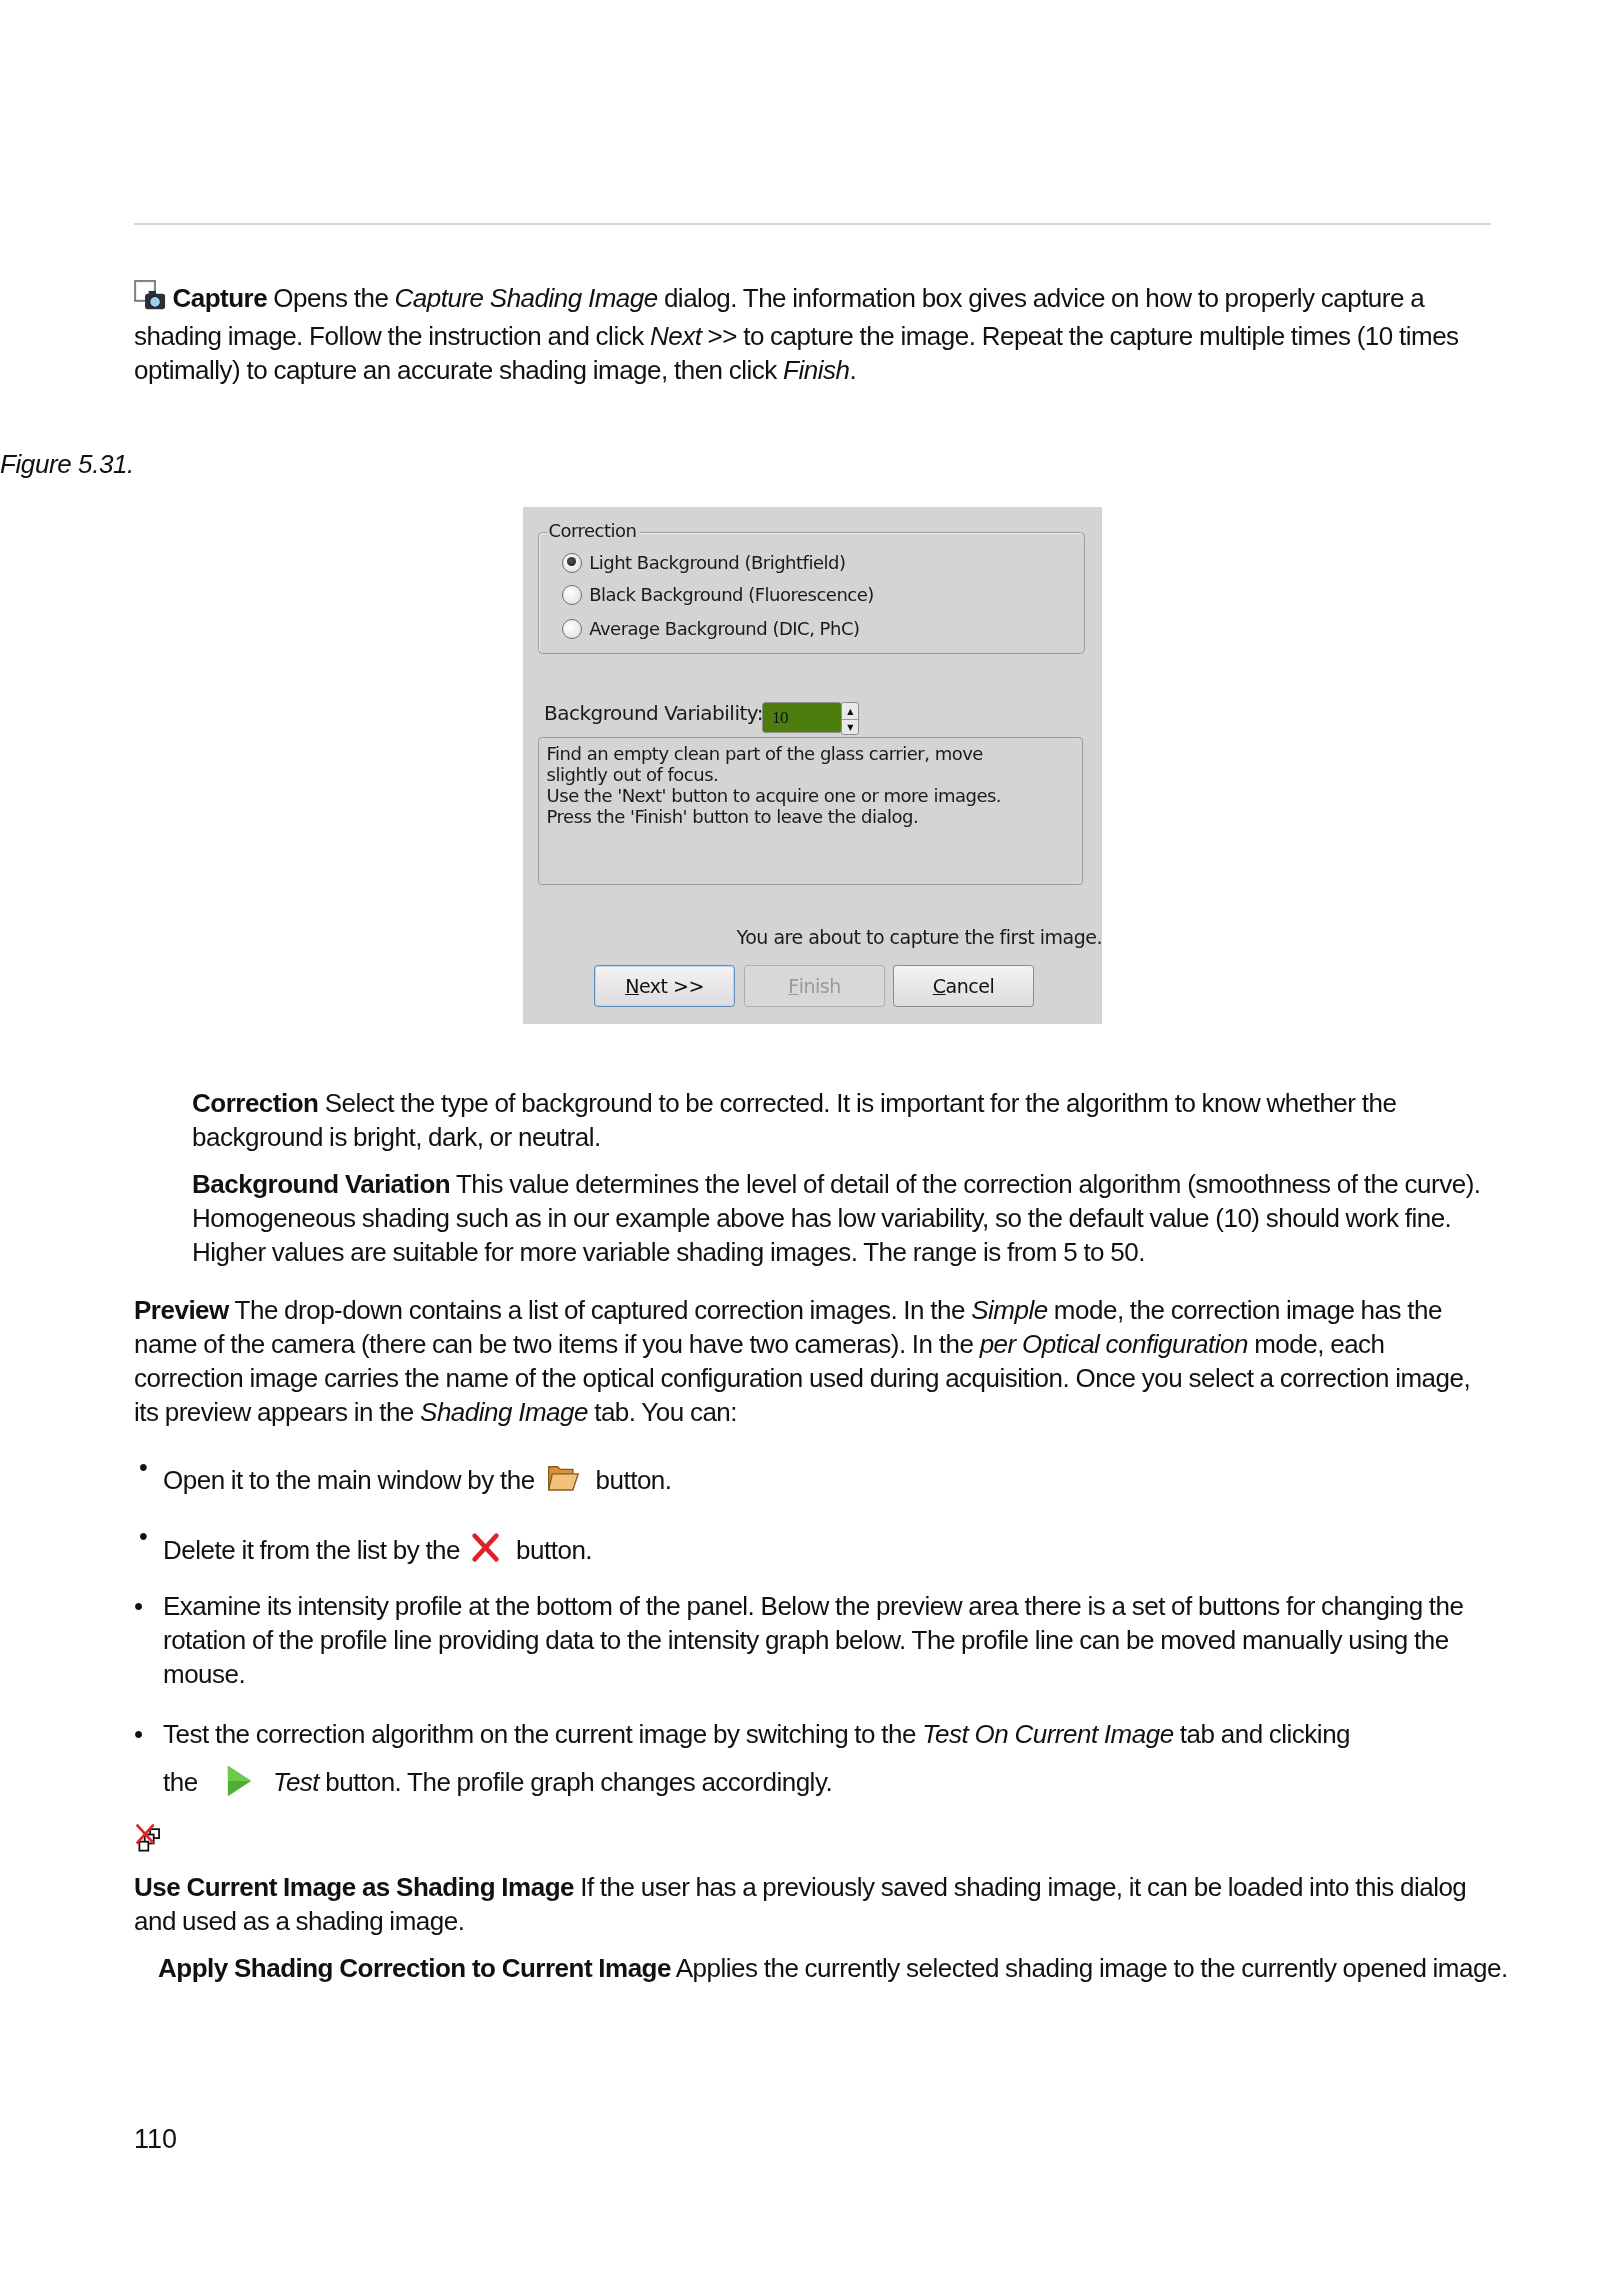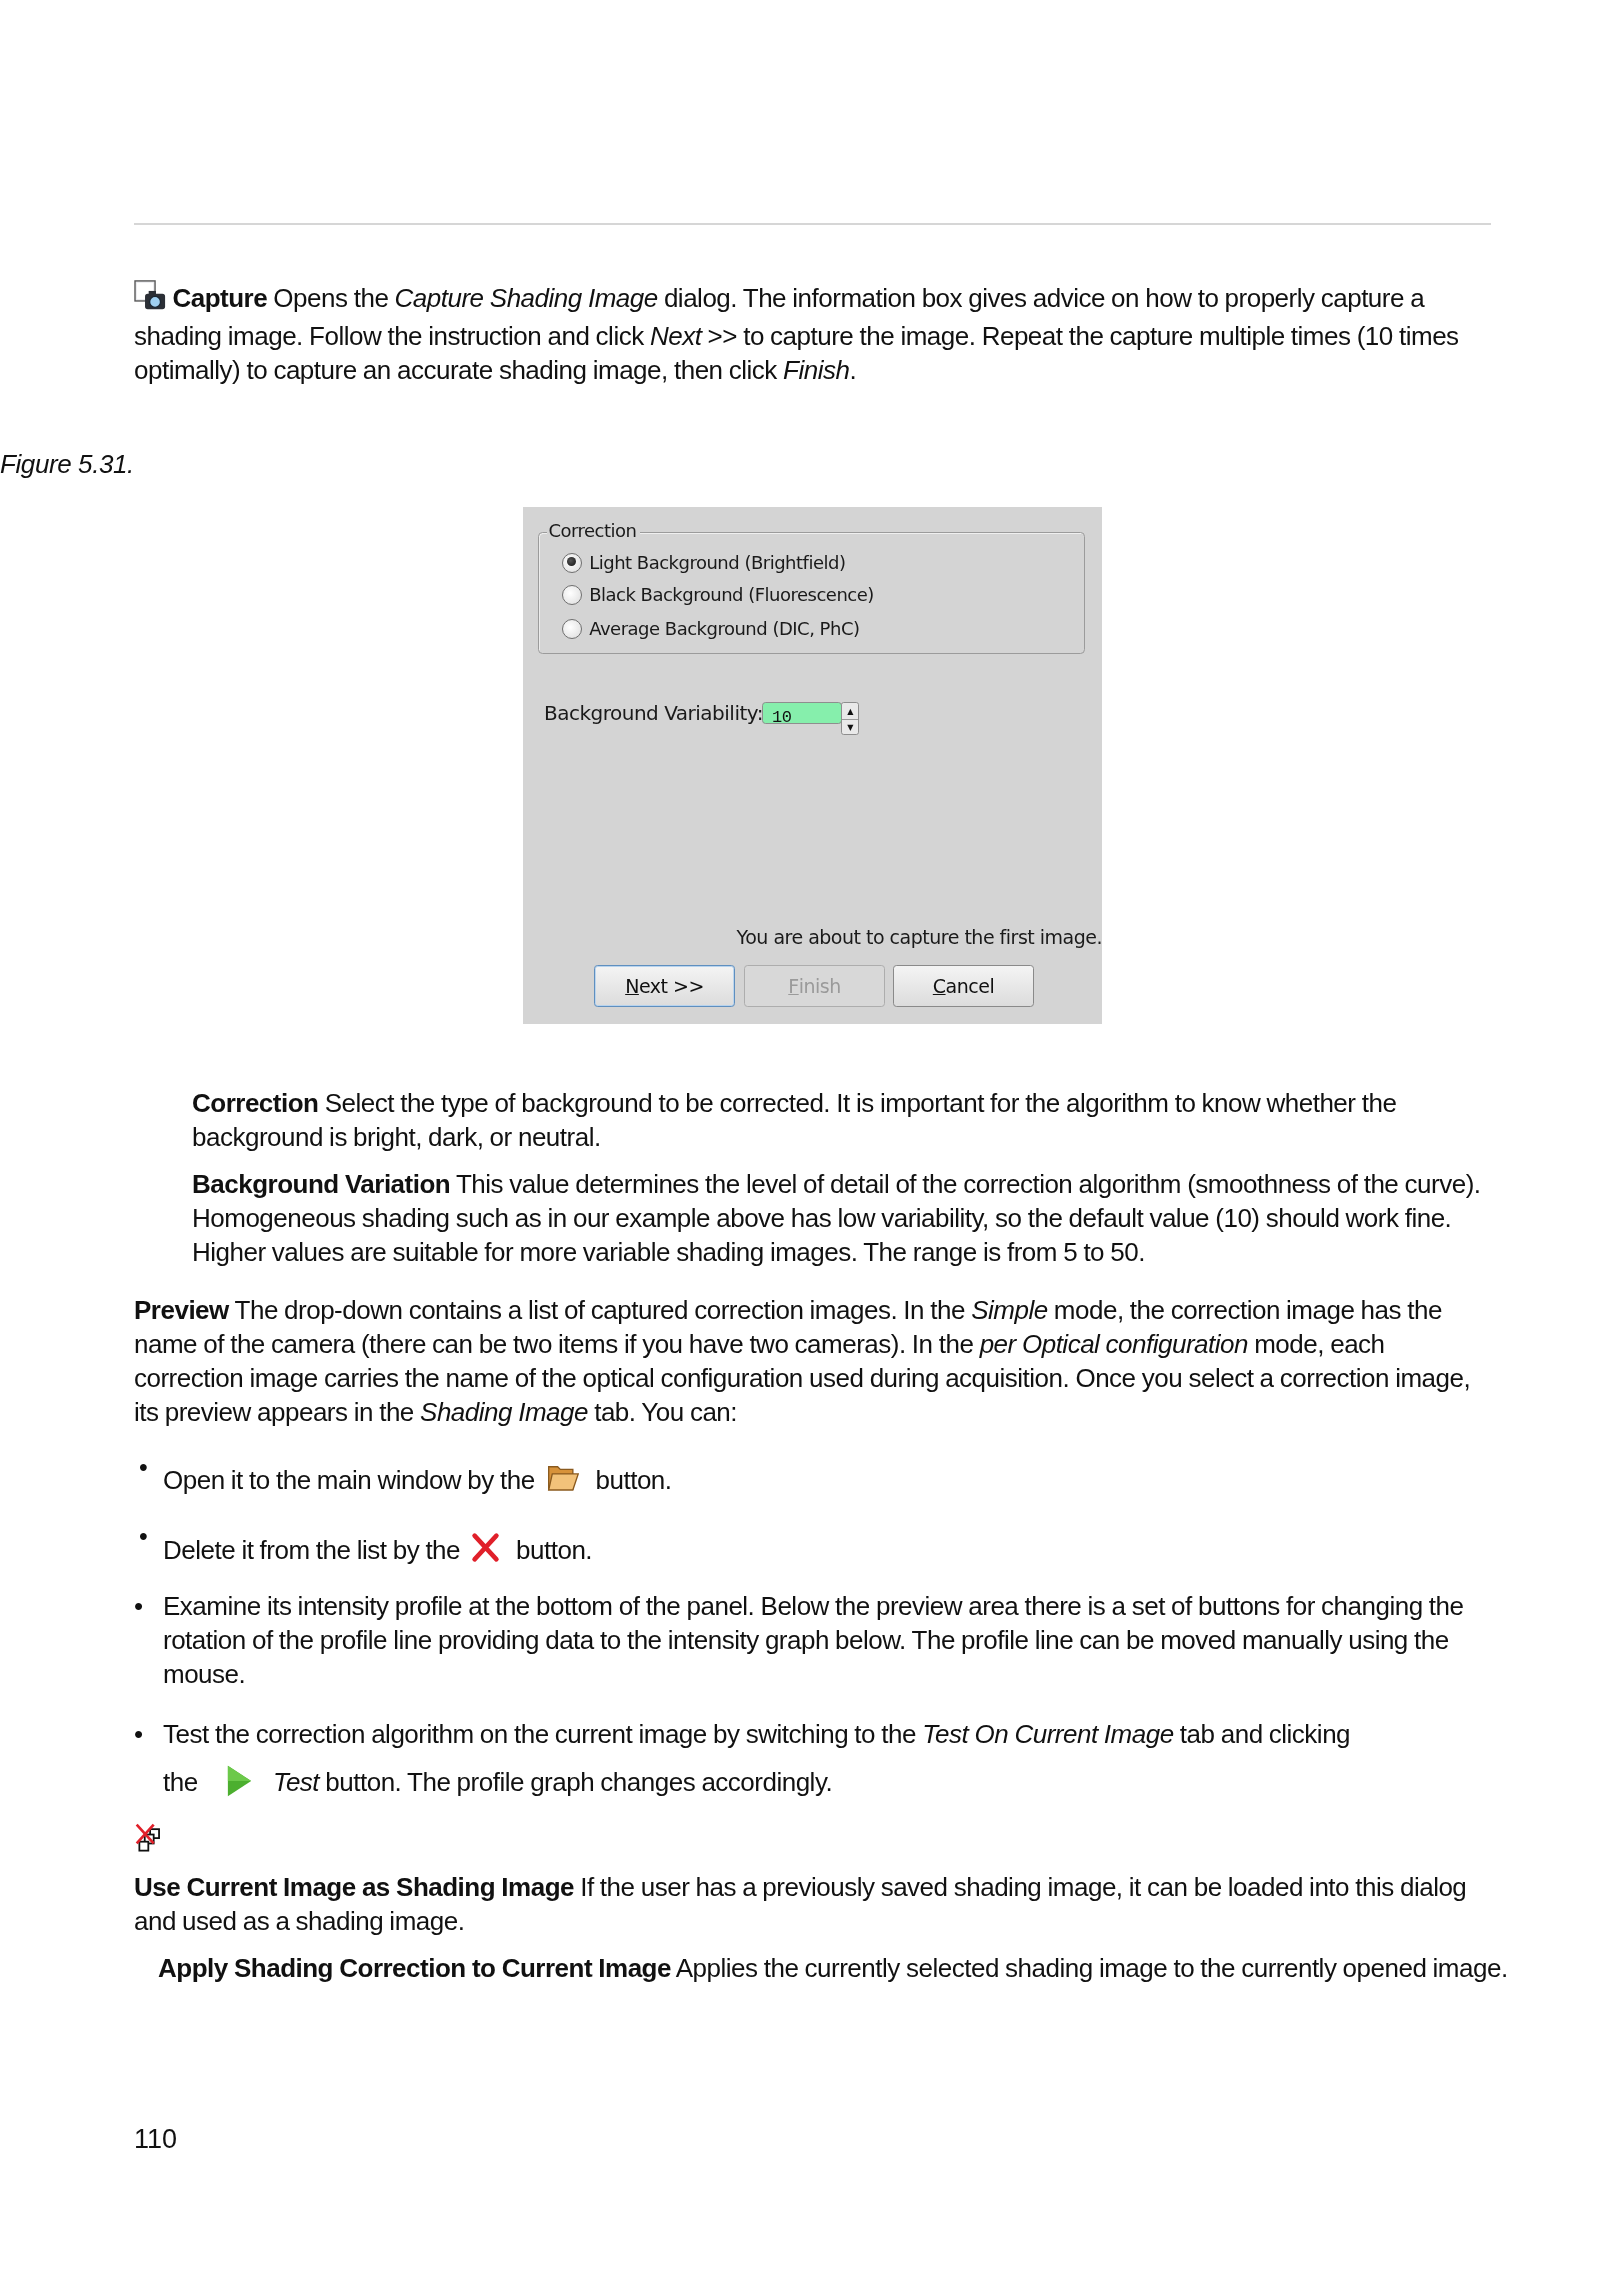--- a/index.html
+++ b/index.html
@@ -43,23 +43,23 @@
     width: 20px; height: 20px; border-radius: 50%; border: 1.8px solid #6f6f6f;
     background: radial-gradient(circle at 40% 40%, #ffffff 0%, #e6e6e6 70%, #cfcfcf 100%);
     box-sizing: border-box; margin-right: 7.2px; position: relative;
   }
   .radio.checked::after {
     content: ""; position: absolute; left: 3.6px; top: 3.6px; width: 9px; height: 9px; border-radius: 50%;
     background: radial-gradient(circle at 40% 40%, #555 0%, #111 100%);
   }
   .var-label { position: absolute; left: 21px; top: 194px; font-size: 20px; }
   .spin-input {
-    position: absolute; left: 239px; top: 195px; width: 80px; height: 22px;
-    background: #86efac; border: 1.8px solid #8e8e8e; border-radius: 3.6px; box-sizing: border-box;
-    font-family: Liberation Mono, monospace; font-size: 17px; padding: 4.5px 0 0 9px; color: #111;
+    position: absolute; left: 239px; top: 195px; width: 80px; height: 31px;
+    background: #4d7c0f; border: 1.8px solid #8e8e8e; border-radius: 3.6px; box-sizing: border-box;
+    font-family: Liberation Serif, serif; font-size: 17px; padding: 4.5px 0 0 9px; color: #111;
   }
   .spin-btns {
     position: absolute; left: 318px; top: 195px; width: 18px; height: 33px;
     border: 1.8px solid #8e8e8e; border-radius: 2.7px; box-sizing: border-box; background: #e9e9e9;
   }
   .spin-btn { height: 50%; display: flex; align-items: center; justify-content: center; font-size: 8.1px; color: #111; }
   .spin-btn.up { border-bottom: 0.9px solid #9a9a9a; }
   .infobox {
     position: absolute; left: 15.4px; top: 230px; width: 545px; height: 148px;
     border: 1.8px solid #9b9b9b; border-radius: 3.6px; box-sizing: border-box;
@@ -113,20 +113,26 @@
     </div>
   </div>
 
   <div class="var-label">Background Variability:</div>
   <div class="spin-input">10</div>
   <div class="spin-btns">
     <div class="spin-btn up">▲</div>
     <div class="spin-btn">▼</div>
   </div>
 
+  <div class="infobox">
+    <div>Find an empty clean part of the glass carrier, move</div>
+    <div>slightly out of focus.</div>
+    <div>Use the 'Next' button to acquire one or more images.</div>
+    <div>Press the 'Finish' button to leave the dialog.</div>
+  </div>
 
   <div class="status">You are about to capture the first image.</div>
 
   <div class="dbtn default" style="left:71px;">
     <u>N</u>
       <span>ext &gt;&gt;</span>
   </div>
   <div class="dbtn disabled" style="left:221px;">
     <u>F</u>
       <span>inish</span>

